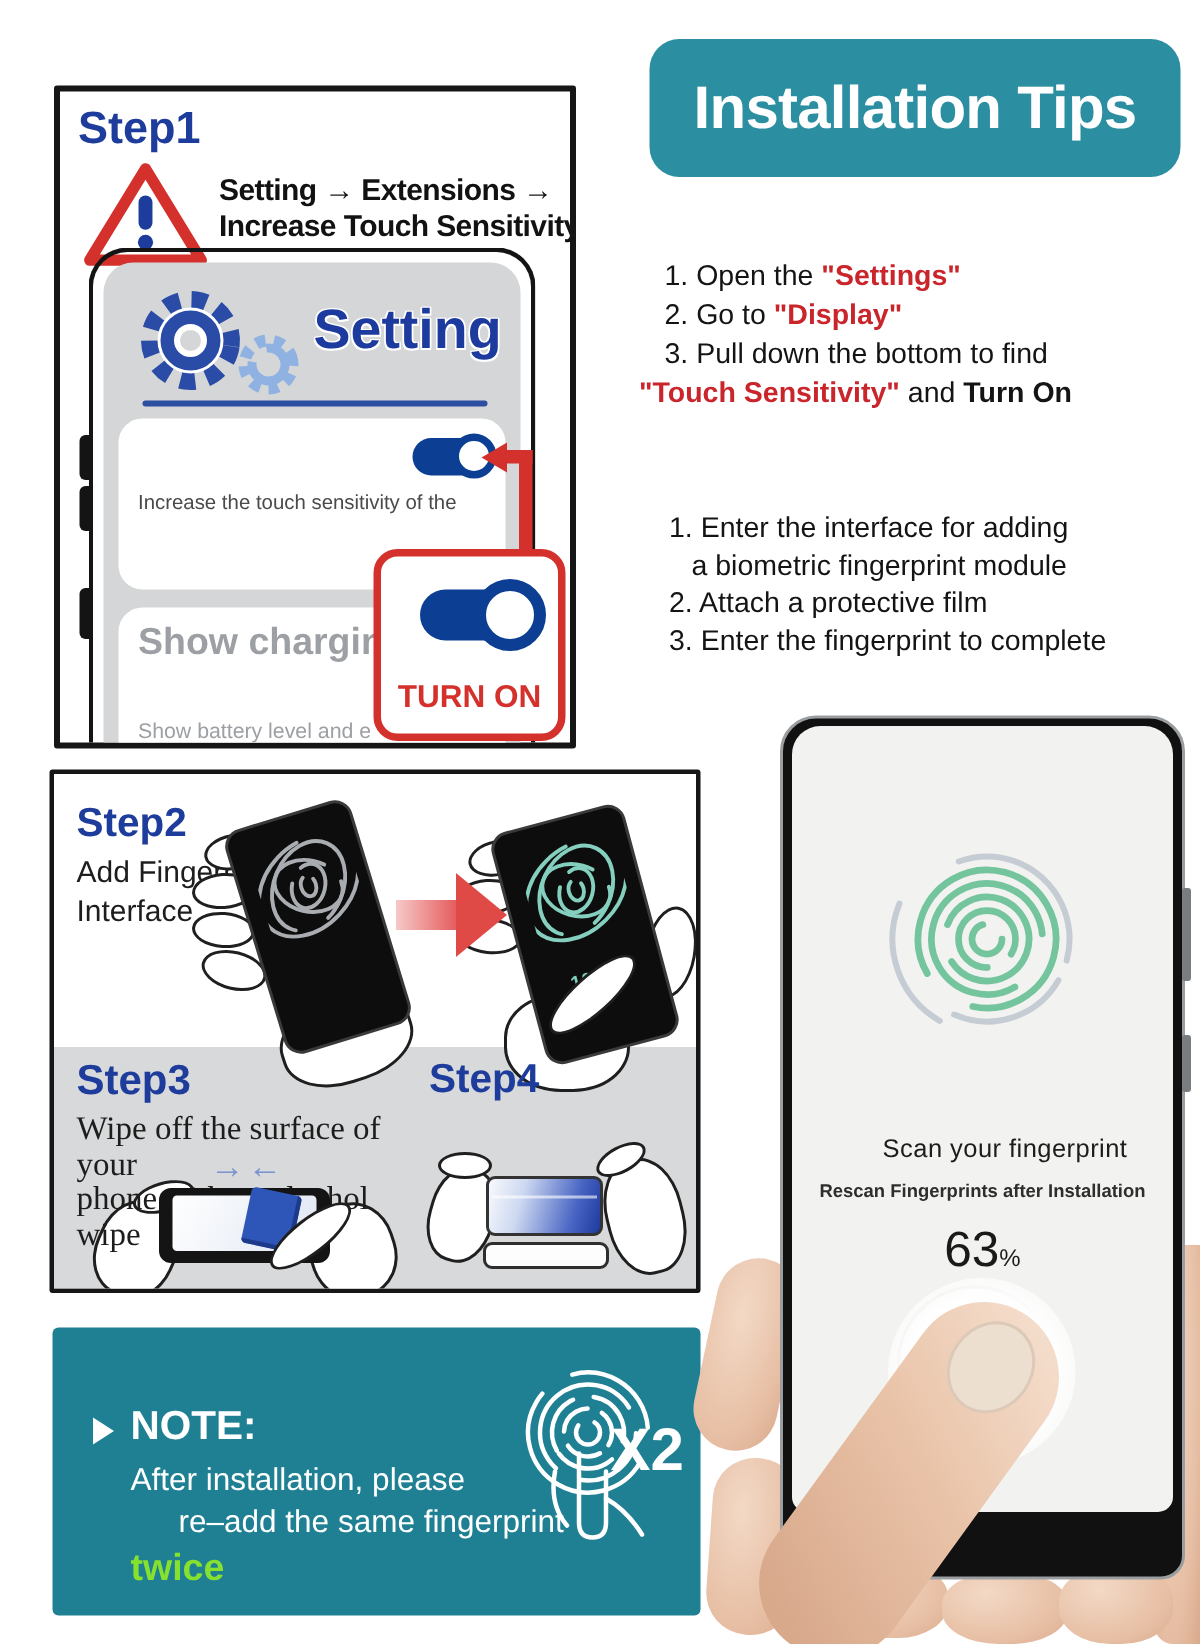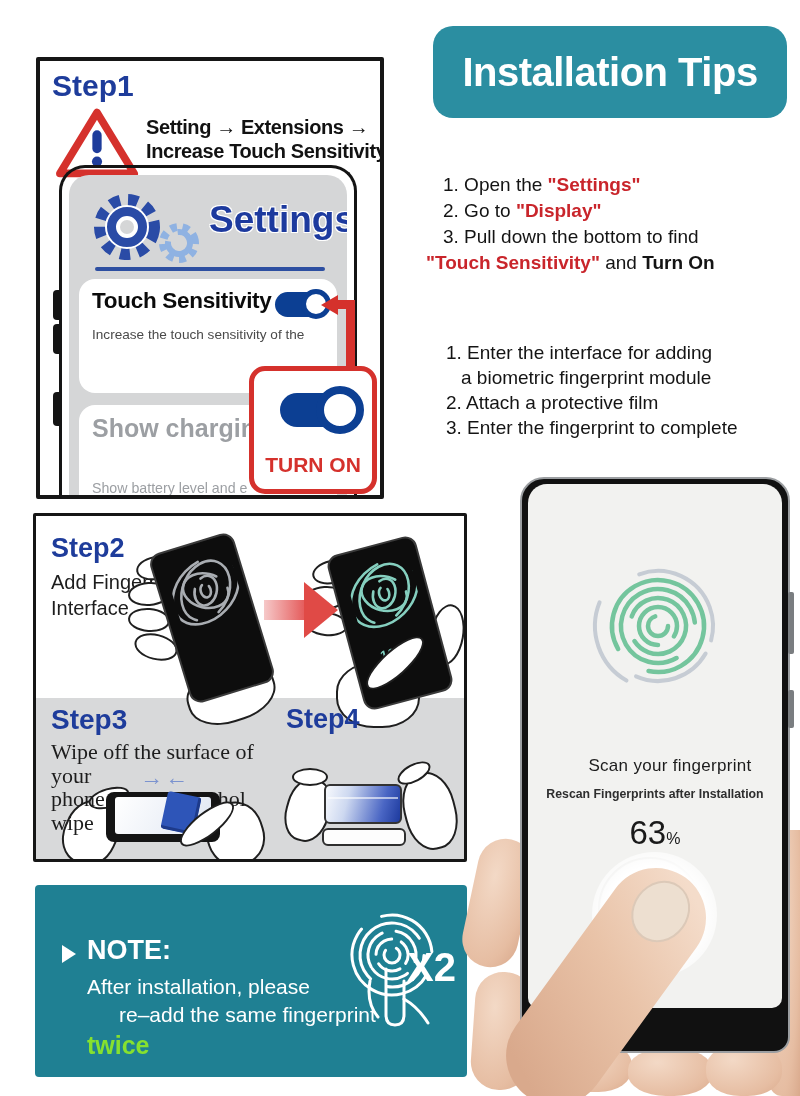--- a/index.html
+++ b/index.html
@@ -93,25 +93,24 @@
 
         <svg class="abs" style="left:14px;top:10px;" width="124" height="84" viewBox="0 0 124 84">
           <circle cx="44" cy="42" r="27" fill="none" stroke="#2a4ba6" stroke-width="12" stroke-dasharray="10 7.7" transform="rotate(8 44 42)"></circle>
           <circle cx="44" cy="42" r="21" fill="#2a4ba6" stroke="#fff" stroke-width="2"></circle>
           <circle cx="44" cy="42" r="9" fill="#d5d6d7" stroke="#fff" stroke-width="4"></circle>
           <g transform="rotate(-20 96 58)">
             <circle cx="96" cy="58" r="16" fill="none" stroke="#8fb2e2" stroke-width="8" stroke-dasharray="6.5 5.5"></circle>
             <circle cx="96" cy="58" r="11" fill="none" stroke="#8fb2e2" stroke-width="6" stroke-dasharray="40 14"></circle>
           </g>
         </svg>
-        <div class="abs" style="left:140px;top:24px;font-size:37px;font-weight:bold;color:#1d3a9e;text-shadow:-1px -1px 0 #fff,1px -1px 0 #fff,-1px 1px 0 #fff,1px 1px 0 #fff;">Settings</div>
+        <div class="abs" style="left:140px;top:24px;font-size:37px;font-weight:bold;color:#1d3a9e;text-shadow:-1px -1px 0 #fff,1px -1px 0 #fff,-1px 1px 0 #fff,1px 1px 0 #fff;">Setting</div>
         <div class="abs" style="left:26px;top:92px;width:230px;height:4px;background:#2d4fa1;border-radius:2px;"></div>
 
         <div class="card" style="top:104px;height:114px;">
-          <div class="abs b" style="left:13px;top:9px;font-size:22.5px;letter-spacing:-0.3px;color:#0b0b0b;">Touch Sensitivity</div>
           <div class="toggle-pill" style="right:14px;top:13px;width:48px;height:25px;">
             <div class="toggle-knob" style="left:26px;top:-3px;width:30px;height:30px;"></div>
           </div>
           <div class="abs" style="left:13px;top:47px;font-size:13.6px;color:#4a4a4a;line-height:1.32;">
             <div>Increase the touch sensitivity of the</div>
           </div>
         </div>
 
         <div class="card" style="top:230px;height:166px;">
           <div class="abs b" style="left:13px;top:9px;font-size:25px;color:#9c9fa3;">Show charging</div>

